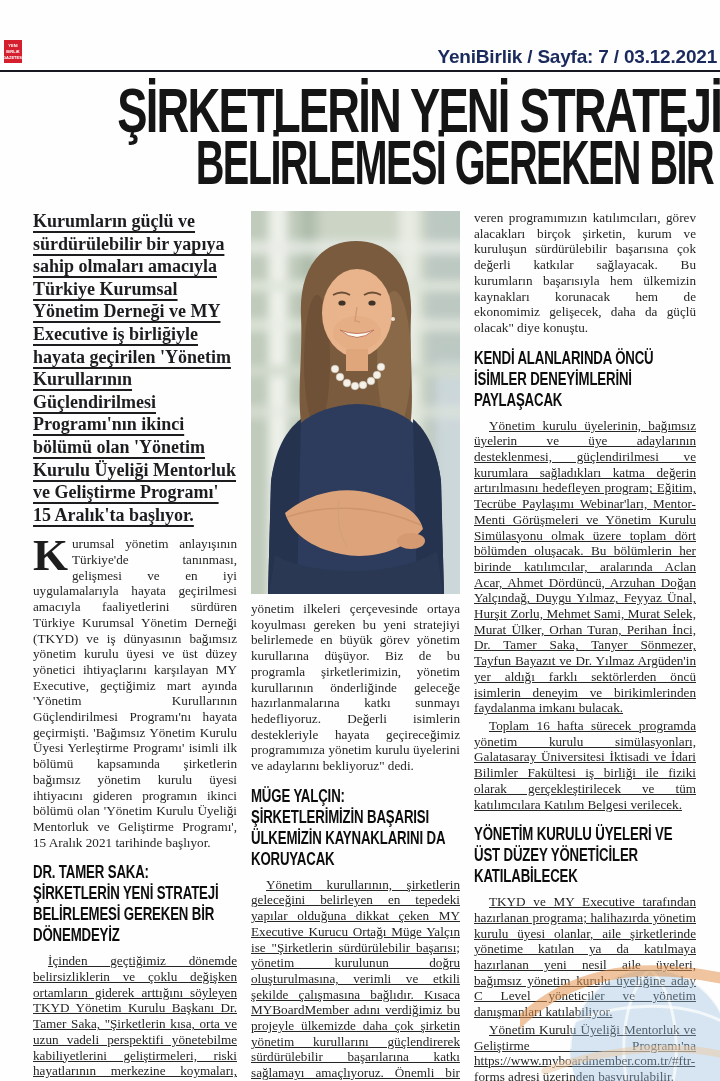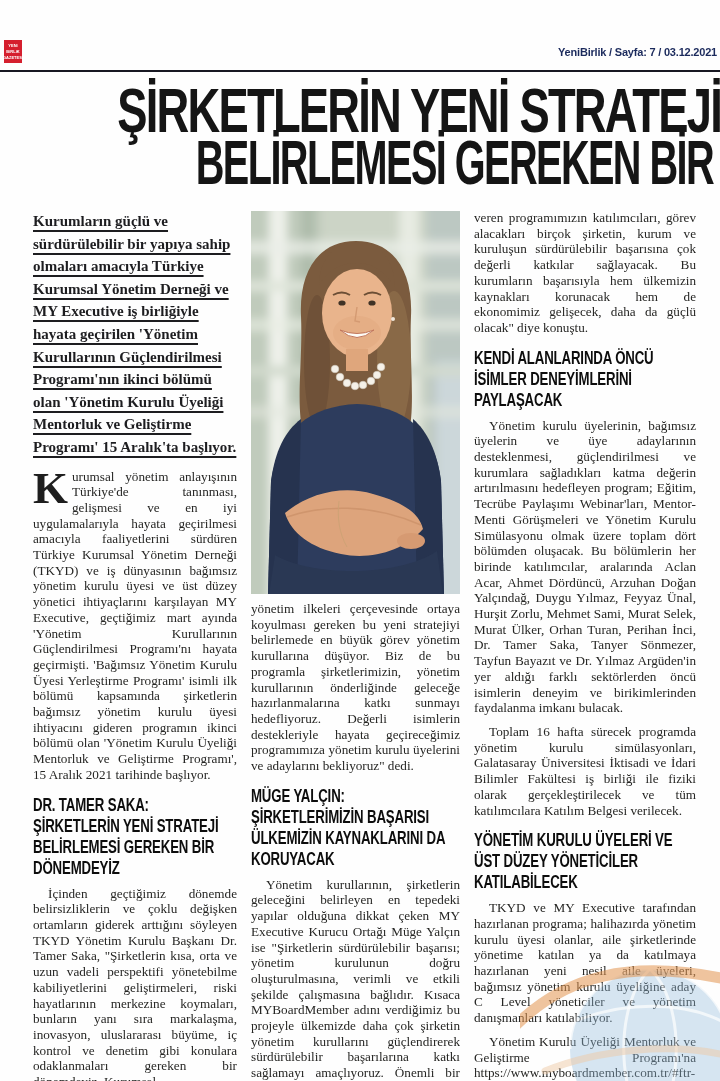--- a/index.html
+++ b/index.html
@@ -11,21 +11,21 @@
   
   .logo {
     position:absolute; left:4px; top:40px; width:18px; height:23px;
     background:#d51f2e; display:flex; flex-direction:column;
     align-items:center; justify-content:center; gap:1px;
   }
   .logo span{ color:#fff; font-family:"Liberation Sans",sans-serif; font-size:4px; line-height:5px; font-weight:bold; letter-spacing:0; }
   .source-line {
     position:absolute; right:3px; top:46px;
     font-family:"Liberation Sans",sans-serif; font-weight:bold;
-    font-size:11px; color:#1b2a5c; letter-spacing:-0.2px;
+    font-size:19px; color:#1b2a5c; letter-spacing:-0.2px;
   }
   .header-rule { position:absolute; left:0; right:0; top:70px; height:2px; background:#181822; }
   
   .headline { position:absolute; top:84px; left:0; width:720px; }
   .headline .hl-line { height:52px; line-height:52px; white-space:nowrap; }
   .headline .hl-line + .hl-line { margin-top:0; }
   .headline span{
     display:inline-block; font-family:"Liberation Sans",sans-serif;
     font-weight:bold; font-size:63px; letter-spacing:-2.5px; color:#151515;
     transform-origin:50% 60%;
@@ -36,29 +36,29 @@
   .columns {
     position:absolute; left:33px; top:210px; width:663px;
     display:flex; gap:14px; align-items:flex-start;
   }
   .col { overflow:hidden; }
   .col-1 { width:204px; height:871px; }
   .col-2 { width:209px; height:871px; }
   .col-3 { width:222px; height:871px; }
   .lead {
     font-family:"Liberation Serif",serif; font-weight:bold;
-    font-size:15px; line-height:22.6px; color:#1d1d20;
+    font-size:18px; line-height:22.6px; color:#1d1d20;
     text-decoration:underline; text-decoration-thickness:2px; text-underline-offset:4px;
     margin:0 0 10px 0;
   }
   .body-p {
     font-size:13.2px; line-height:15.7px; margin:0; text-align:justify;
   }
-  .body-p.indent { text-indent:15px; }
-  .body-p + .body-p { margin-top:8px; }
+  .body-p.indent { text-indent:15px;text-decoration:underline; }
+  .body-p + .body-p { margin-top:2px; }
   .dropcap {
     float:left; font-family:"Liberation Serif",serif; font-weight:bold;
     font-size:45px; line-height:32px; padding:3px 4px 0 0; color:#1e1e1e;
   }
   .subhead {
     font-family:"Liberation Sans",sans-serif; font-weight:bold;
     font-size:18px; line-height:21px; color:#0d0d0d; letter-spacing:-0.2px;
     width:136%; transform:scaleX(0.735); transform-origin:0 0;
     margin:12px 0 7px 0;
   }

